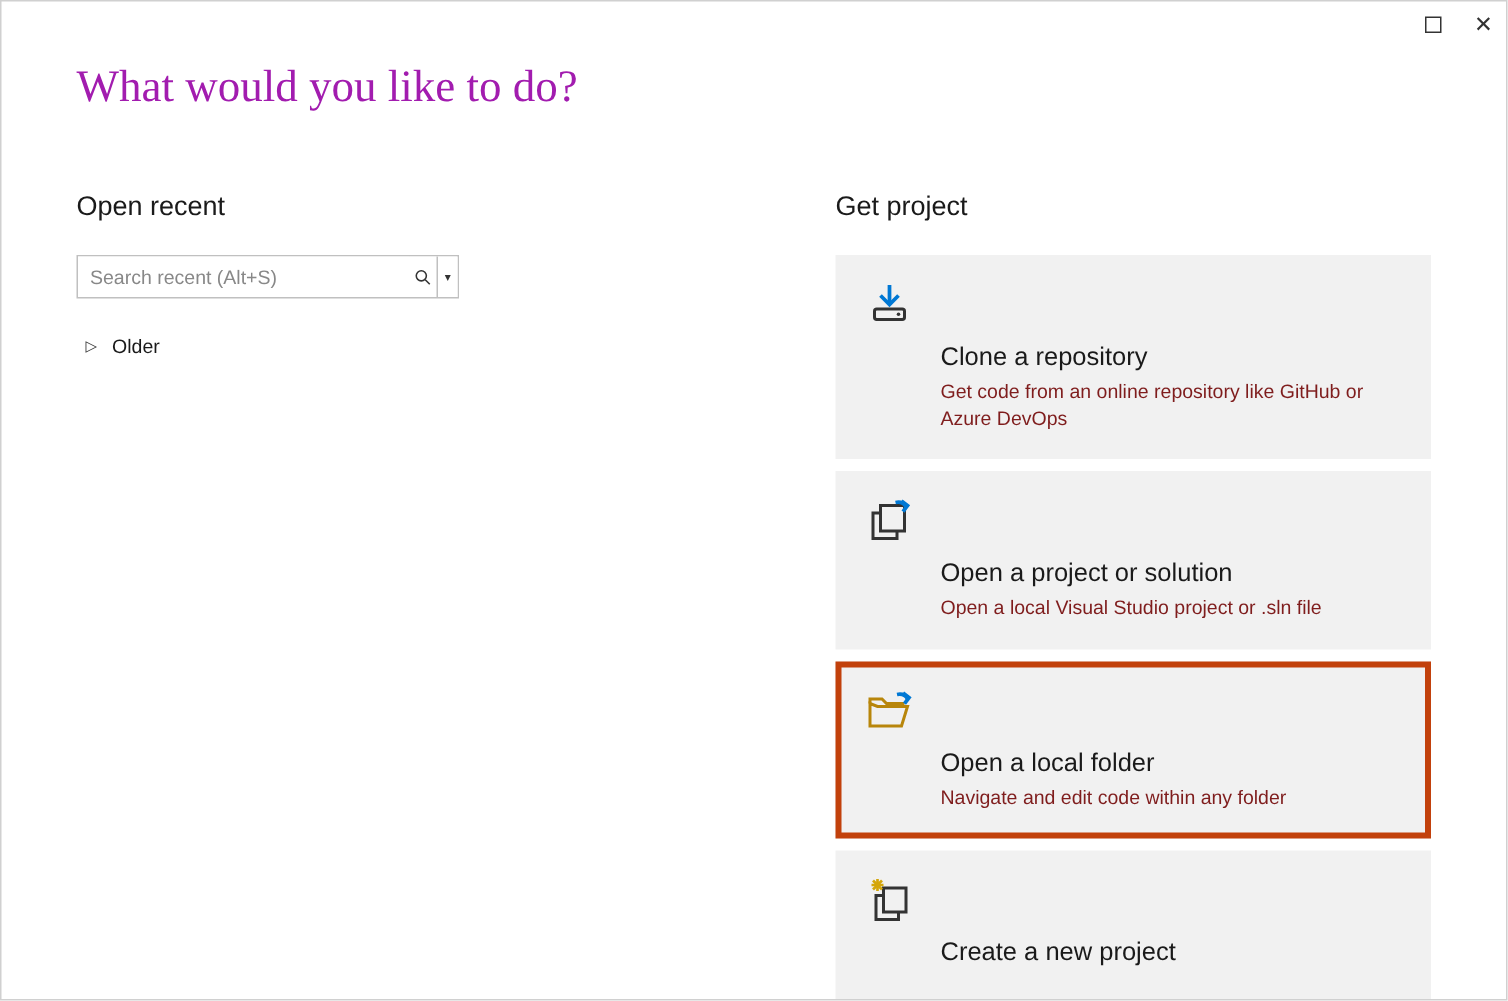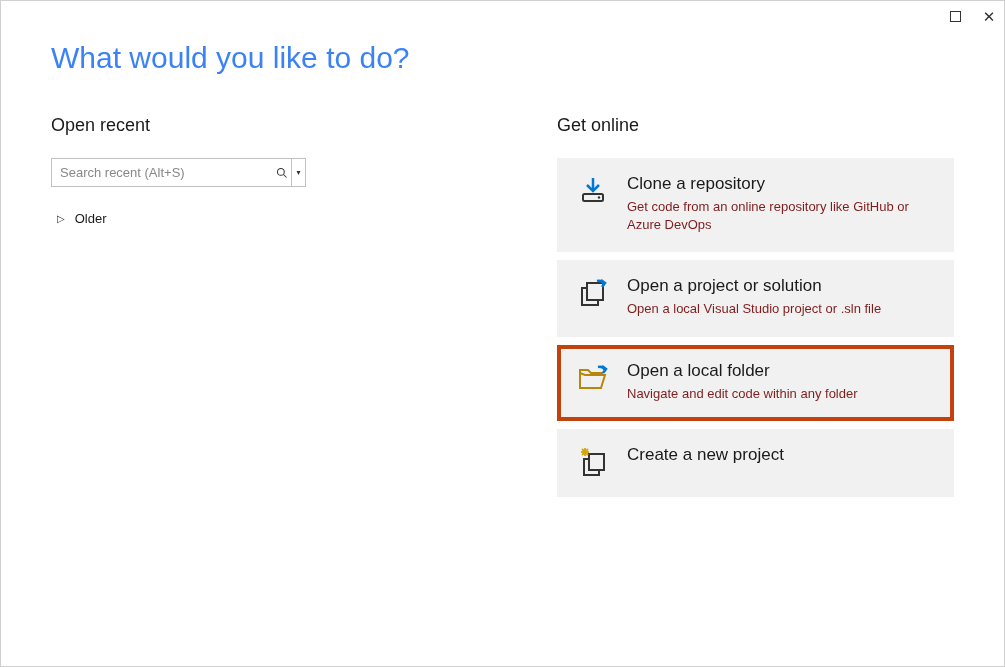--- a/index.html
+++ b/index.html
@@ -40,22 +40,23 @@
       font-size: 15px;
       color: #333;
       line-height: 1;
     }
     .content {
       padding: 10px 50px 0 50px;
     }
     .main-title {
       font-size: 30px;
       font-weight: 400;
-      color: #3b82f6;
-      margin-bottom: 40px;
+      color: #a21caf;
+      margin-bottom: 52px;
+      font-family: Liberation Serif, serif;
     }
     .cols {
       display: flex;
       gap: 36px;
     }
     .left { flex: 0 0 470px; }
     .right { flex: 1; }
     .section-title {
       font-size: 18px;
       font-weight: 400;
@@ -124,21 +125,21 @@
     }
     .card.highlight {
       border: 4px solid #c2410c;
     }
     .card-icon {
       width: 32px;
       height: 32px;
       flex-shrink: 0;
       margin-top: 2px;
     }
-    .card-body { flex: 1; }
+    .card-body { flex: 1; margin-top: 42px; }
     .card-title {
       font-size: 17px;
       font-weight: 400;
       color: #1a1a1a;
       margin-bottom: 4px;
     }
     .card-desc {
       font-size: 13px;
       color: #7f1d1d;
       line-height: 1.4;
@@ -176,21 +177,21 @@
         </div>
       </div>
 
       <div class="older-row">
         <span class="chev">▷</span>
         <span>Older</span>
       </div>
     </div>
 
     <div class="right">
-      <div class="section-title">Get online</div>
+      <div class="section-title">Get project</div>
 
       <div class="cards">
 
         <div class="card">
           <div class="card-icon">
             <svg width="32" height="32" viewBox="0 0 32 32">
               <line x1="16" y1="2" x2="16" y2="15" stroke="#0078d4" stroke-width="2.5"></line>
               <polyline points="10,9 16,15 22,9" fill="none" stroke="#0078d4" stroke-width="2.5"></polyline>
               <rect x="6" y="18" width="20" height="7" rx="1.5" fill="none" stroke="#333" stroke-width="2"></rect>
               <circle cx="22" cy="21.5" r="1.2" fill="#333"></circle>

